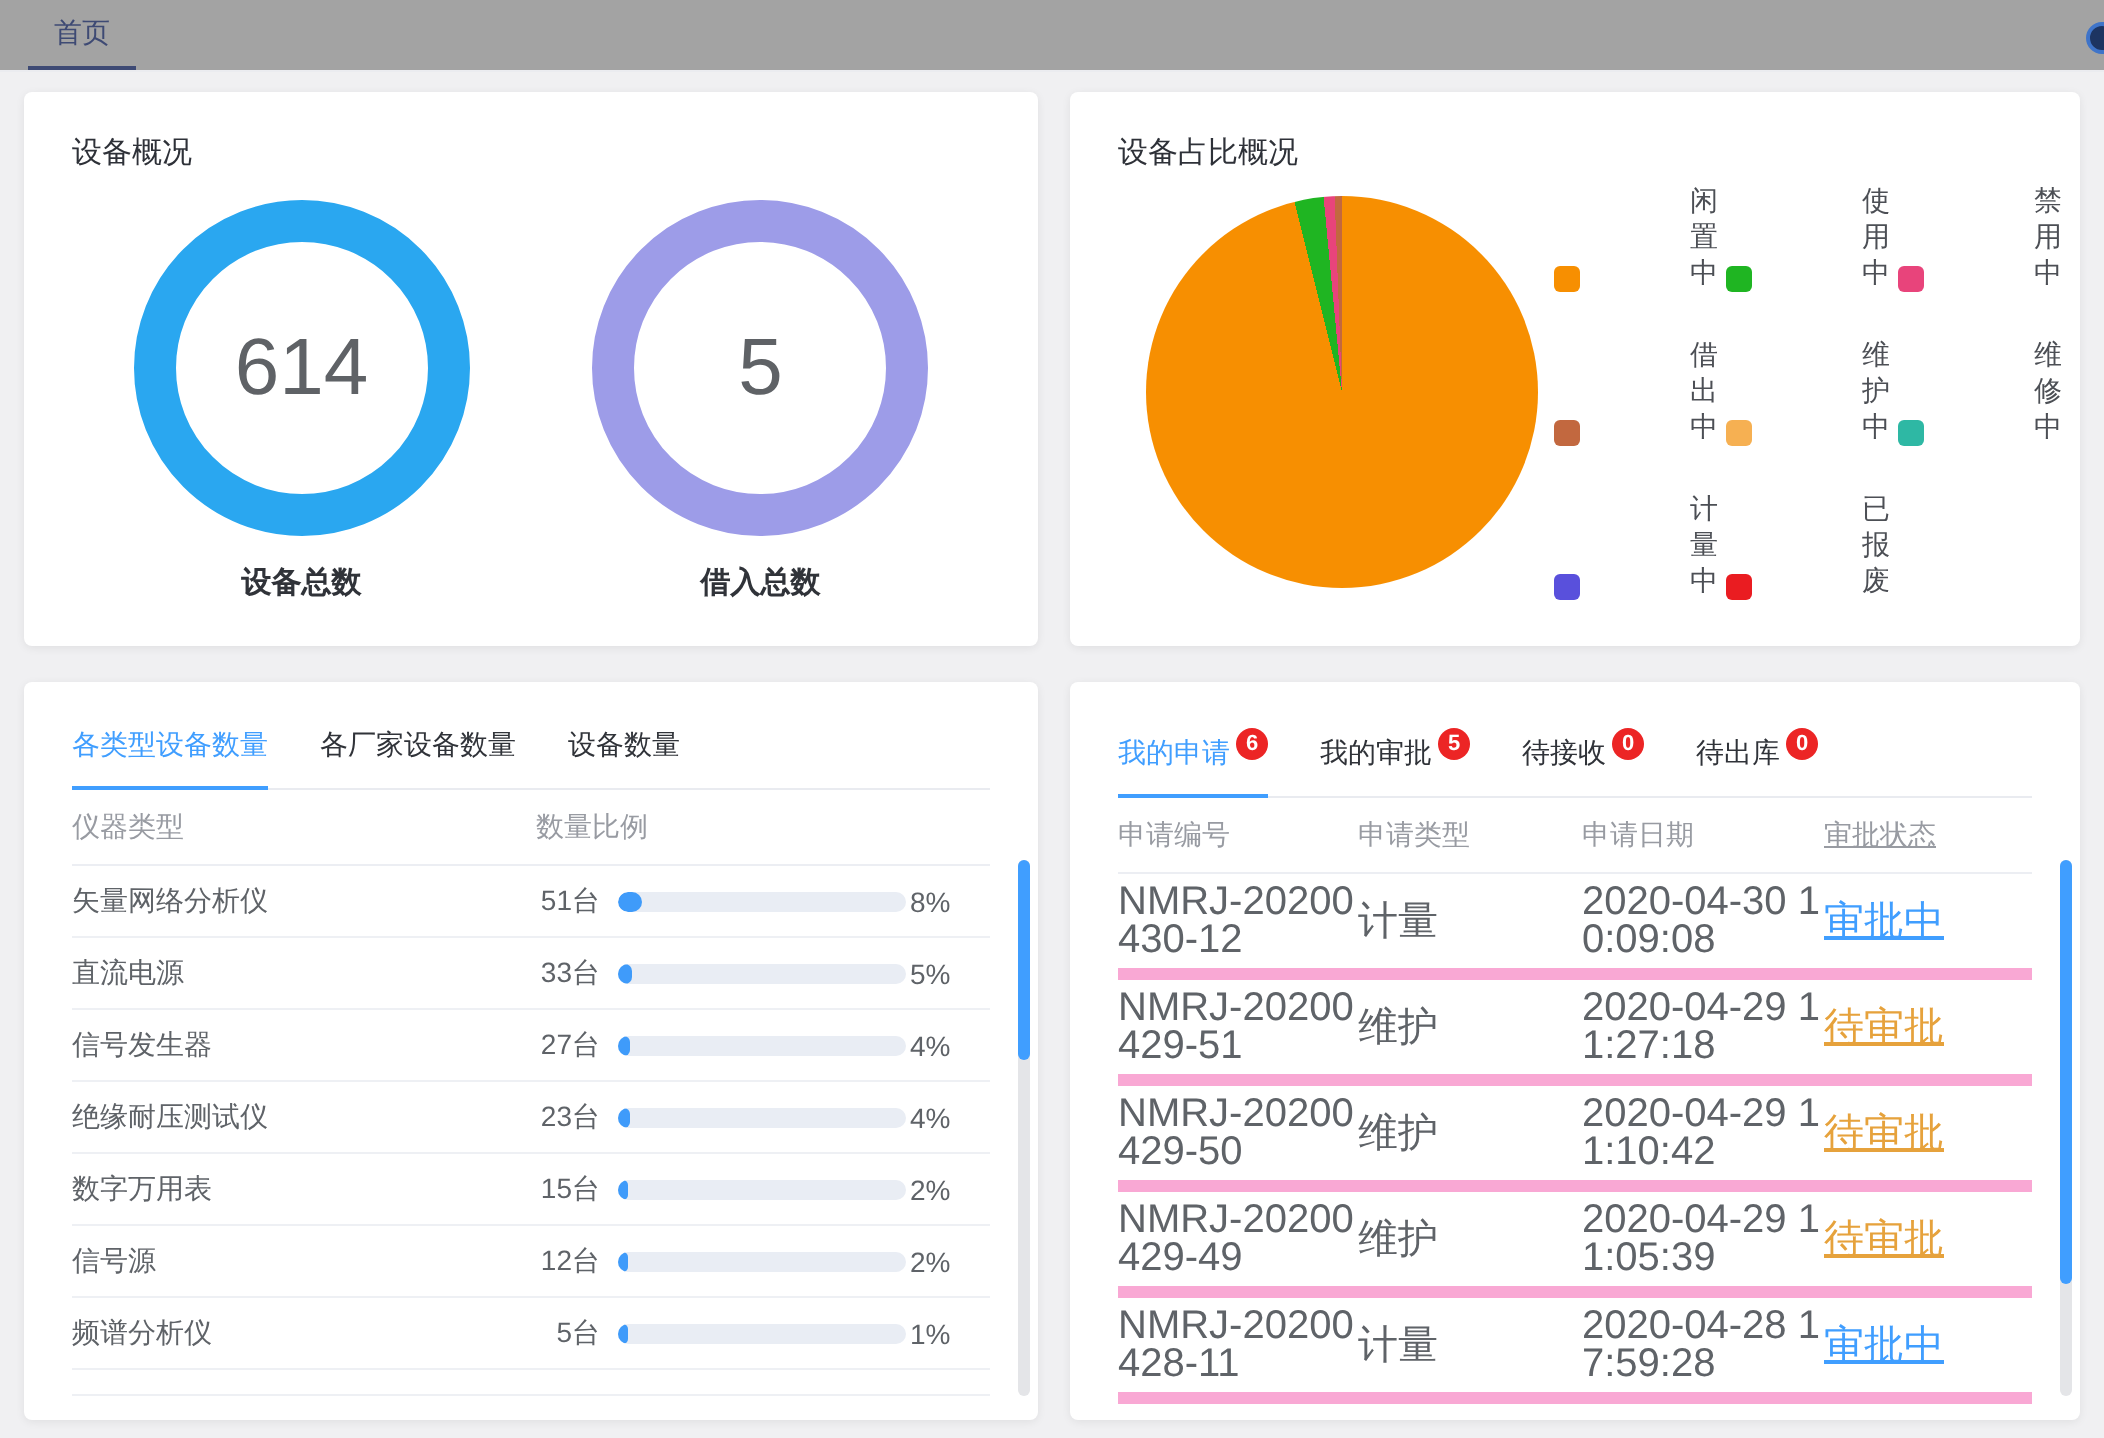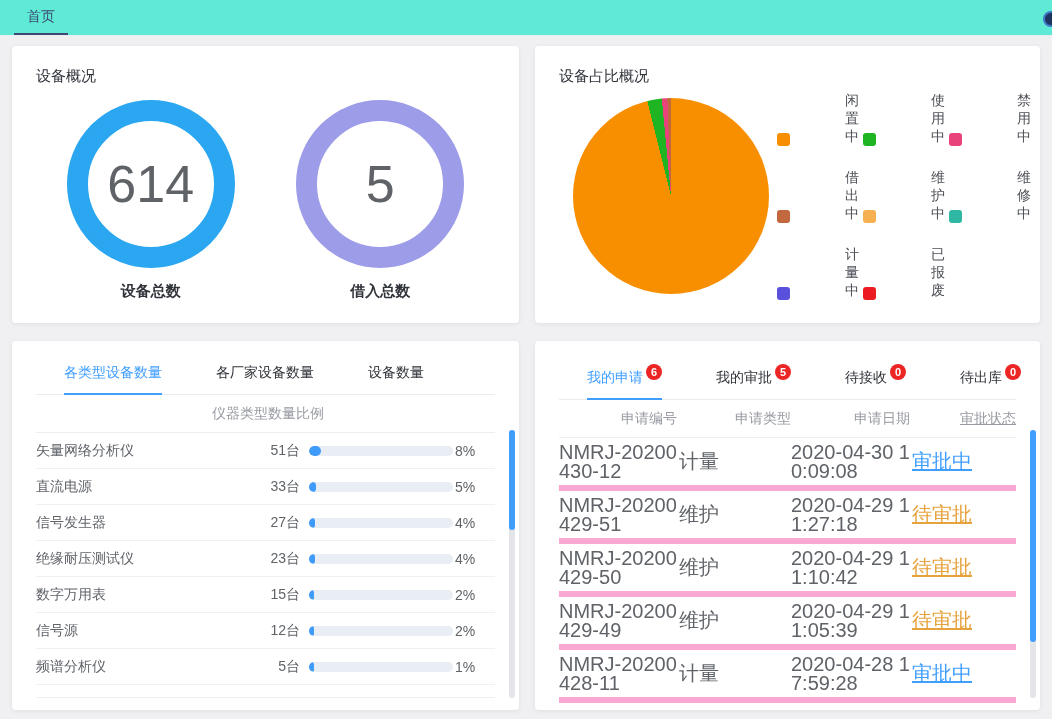--- a/index.html
+++ b/index.html
@@ -1,61 +1,61 @@
 <!DOCTYPE html>
 <html><head>
 <meta charset="utf-8">
 <style>
   * { margin:0; padding:0; box-sizing:border-box; }
   html,body { width:1052px; height:719px; overflow:hidden; background:#f0f0f2;
     font-family:"Liberation Sans","DejaVu Sans",sans-serif; }
 
   
-  .topbar { height:36px; background:#5eead4; border-bottom:1px solid #ebecf0;
+  .topbar { height:36px; background:#a3a3a3; border-bottom:1px solid #ebecf0;
     display:flex; position:relative; }
   .home-tab { margin-left:14px; padding:8px 13px 7px; font-size:14px; color:#3e4a74;
     border-bottom:2px solid #3e4a74; cursor:pointer; }
   .corner-icon { position:absolute; right:-7px; top:11px; width:16px; height:16px;
     border-radius:50%; background:#1d3461; border:2px solid #3f74c9; }
 
   
   .content { display:grid; grid-template-columns:507px 505px; grid-template-rows:277px 369px;
     gap:18px 16px; padding:10px 12px 0; }
   .card { background:#fff; border-radius:4px; box-shadow:0 1px 5px rgba(0,0,0,.07);
     padding:16px 24px; position:relative; overflow:hidden; }
   .card-title { font-size:15px; color:#2e3138; font-weight:400; margin-top:5px; }
 
   
   .donuts { display:flex; justify-content:space-around; margin-top:14px; }
   .donut { display:flex; flex-direction:column; align-items:center; }
   .ring { width:168px; height:168px; border-radius:50%; border:21px solid #ccc;
     display:flex; align-items:center; justify-content:center; }
-  .ring-value { font-size:52px; color:#5f6266; }
+  .ring-value { font-size:40px; color:#5f6266; }
   .donut-label { margin-top:14px; font-size:15px; color:#303339;font-weight:bold; }
 
   
   .pie-wrap { display:flex; align-items:center; margin-top:6px; }
   .pie { width:196px; height:196px; border-radius:50%; margin-left:14px; flex:0 0 auto; }
   .legend { display:grid; grid-template-columns:repeat(3,86px); row-gap:23px; margin-left:8px; }
   .legend-item { display:flex; align-items:flex-end; cursor:pointer;gap:48px; }
   .legend-swatch { width:13px; height:13px; border-radius:3px; margin-right:7px; flex:0 0 auto; }
   .legend-label { font-size:14px; color:#4c4f55; }
 
   
   .tabbar { display:flex; border-bottom:1px solid #e9ebf0; margin-top:2px; }
   .tabbar .tab { font-size:14px; color:#303339; padding:5px 0 11px; margin-right:26px;
-    cursor:pointer; border-bottom:2px solid transparent; margin-bottom:-1px; white-space:nowrap;margin-left:28px; }
+    cursor:pointer; border-bottom:2px solid transparent; margin-bottom:-1px; white-space:nowrap; }
   .tabbar .tab.active { color:#409eff; border-bottom-color:#409eff; }
   .badge { display:inline-block; min-width:16px; height:16px; border-radius:8px; background:#ec2525;
     color:#fff; font-size:11px; line-height:16px; text-align:center; vertical-align:6px;
     margin-left:3px; font-weight:bold; padding:0 2px; }
 
   
   .thead { display:flex; align-items:center; height:38px; border-bottom:1px solid #eceef3;
-    color:#989ba2; font-size:14px;text-align:right; }
+    color:#989ba2; font-size:14px; }
   .trow { display:flex; align-items:center; height:36px; border-bottom:1px solid #eef0f4;
     font-size:14px; color:#5f6368; }
   .col-name { flex:0 0 232px; }
   .col-count { flex:0 0 32px; text-align:right; white-space:nowrap; }
   .bar-track { flex:0 0 144px; height:10px; border-radius:5px; background:#e9edf4;
     margin-left:9px; position:relative; overflow:hidden; }
   .bar-fill { position:absolute; left:0; top:0; bottom:0; border-radius:5px;
     background:#3f9bfa; min-width:5px; }
   .col-pct { margin-left:2px; }
   .spacer-row { height:13px; border-bottom:1px solid #eef0f4; }

